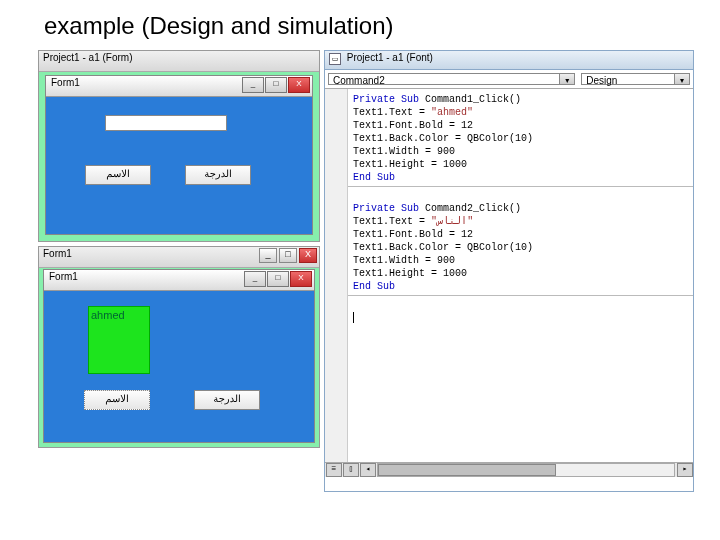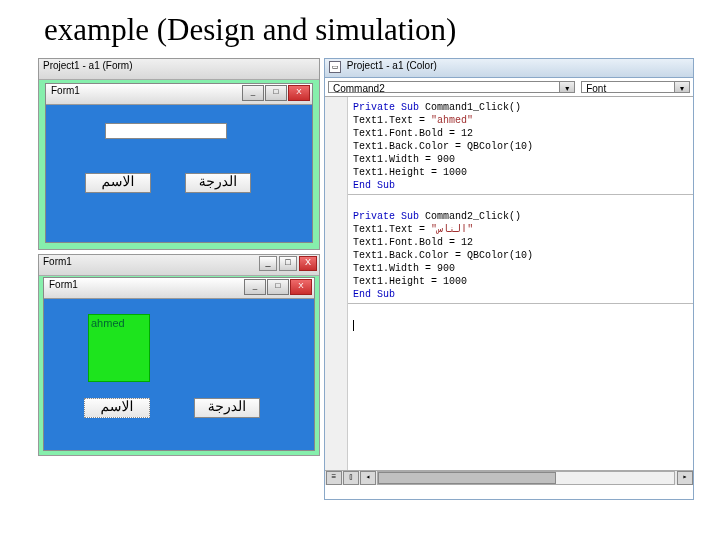--- a/index.html
+++ b/index.html
@@ -1,34 +1,34 @@
 <!DOCTYPE html>
 <html><head>
 <meta charset="utf-8">
 <style>
 body{margin:0;font-family:Tahoma,Arial,sans-serif;background:#fff;width:720px;height:540px;overflow:hidden}
-.slide-title{font-family:Liberation Serif, serif;font-size:31px;padding:12px 0 4px 44px;color:#000}
+.slide-title{font-family:Liberation Sans, sans-serif;font-size:24px;padding:12px 0 4px 44px;color:#000}
 .stage{position:relative;width:720px;height:470px}
 .abs{position:absolute}
 
 .vbwin{background:#86efac;border:1px solid #999}
 .vbwin .tb{height:18px;background:linear-gradient(#f0f0f0,#d8d8d8);border-bottom:1px solid #aaa;font-size:10px;padding:1px 4px;position:relative}
 .tb .wbtns{position:absolute;right:2px;top:1px;display:flex;gap:2px}
 .wbtn{width:16px;height:13px;border:1px solid #888;background:linear-gradient(#fff,#d0d0d0);font-size:9px;text-align:center;line-height:11px}
 .wbtn.close{background:linear-gradient(#f07070,#c83030);color:#fff;border-color:#a02020}
 
 .form{background:#2a7cd8;border:1px solid #888}
 .form .ftb{height:18px;background:linear-gradient(#fff,#dcdcdc);border-bottom:1px solid #999;font-size:10px;padding:1px 5px;position:relative}
 .ftb .wbtns2{position:absolute;right:2px;top:1px;display:flex;gap:1px}
 .wbtn2{width:20px;height:14px;border:1px solid #777;background:linear-gradient(#f5f5f5,#cfcfcf);font-size:8px;text-align:center;line-height:12px}
 .wbtn2.close{background:linear-gradient(#ee6a6a,#c92e2e);color:#fff;border-color:#a02020}
 
 .gridbg{background-image:radial-gradient(#4a90e2 0.5px,transparent 0.5px);background-size:6px 6px;background-color:#2a7cd8}
 .txtbox{background:#fff;border:1px solid #888;height:14px}
-.btn{background:linear-gradient(#fdfdfd,#e6e6e6);border:1px solid #888;font-size:14px;text-align:center;padding:2px 6px;height:14px;line-height:11px;direction:rtl}
+.btn{background:linear-gradient(#fdfdfd,#e6e6e6);border:1px solid #888;font-size:10px;text-align:center;padding:2px 6px;height:14px;line-height:11px;direction:rtl}
 
 .codewin{background:#fff;border:1px solid #8aa8c8}
 .codewin .ctb{height:16px;background:linear-gradient(#e8f0f8,#c8d8e8);border-bottom:1px solid #8aa8c8;font-size:10px;padding:1px 4px}
 .combos{display:flex;height:18px;border-bottom:1px solid #aaa}
 .combo{flex:1;border:1px solid #888;background:#fff;font-size:10px;padding:1px 4px;position:relative;margin:3px}
 .combo .cdrop{position:absolute;right:0;top:0;width:14px;height:100%;background:linear-gradient(#eee,#ccc);border-left:1px solid #888;text-align:center;font-size:8px;line-height:14px}
 .codearea{font-family:Liberation Mono, monospace;font-size:10px;padding:4px 28px;color:#000;line-height:13px;white-space:pre;position:relative;height:380px;overflow:hidden}
 .marginbar{position:absolute;left:0;top:0;width:22px;height:100%;background:#f0f0f0;border-right:1px solid #ccc}
 .kw{color:#0000c0}
 .str{color:#a03030}
@@ -88,29 +88,29 @@
       </div>
       <div class="greenbox abs" style="left:44px;top:36px;width:56px;height:62px">ahmed</div>
       <div class="btn abs" style="left:40px;top:120px;width:52px;border-style:dotted">الاسم</div>
       <div class="btn abs" style="left:150px;top:120px;width:52px">الدرجة</div>
     </div>
   </div>
 
   <div class="codewin abs" style="left:324px;top:6px;width:368px;height:440px">
     <div class="ctb">
       <span style="display:inline-block;width:10px;height:10px;border:1px solid #667;background:#fff;margin-right:3px;font-size:7px;text-align:center;line-height:9px">▭</span>
-      <span>Project1 - a1 (Color)</span>
+      <span>Project1 - a1 (Font)</span>
     </div>
     <div class="combos">
       <div class="combo" style="flex:2.4">
         <span>Command2</span>
         <div class="cdrop">▾</div>
       </div>
       <div class="combo" style="flex:1">
-        <span>Font</span>
+        <span>Design</span>
         <div class="cdrop">▾</div>
       </div>
     </div>
     <div class="codearea"><div class="marginbar"></div><span class="kw">Private Sub</span><span> Command1_Click()</span>
 <span>Text1.Text = </span><span class="str">"ahmed"</span>
 <span>Text1.Font.Bold = 12</span>
 <span>Text1.Back.Color = QBColor(10)</span>
 <span>Text1.Width = 900</span>
 <span>Text1.Height = 1000</span>
 <span class="kw">End Sub</span>

